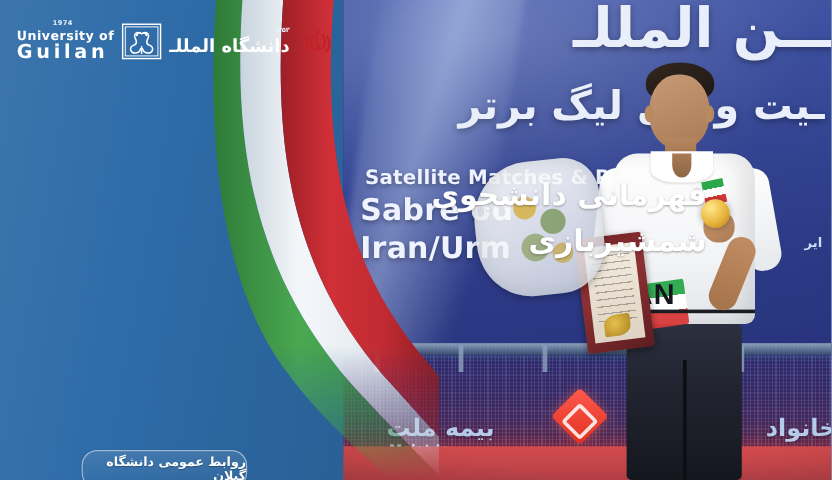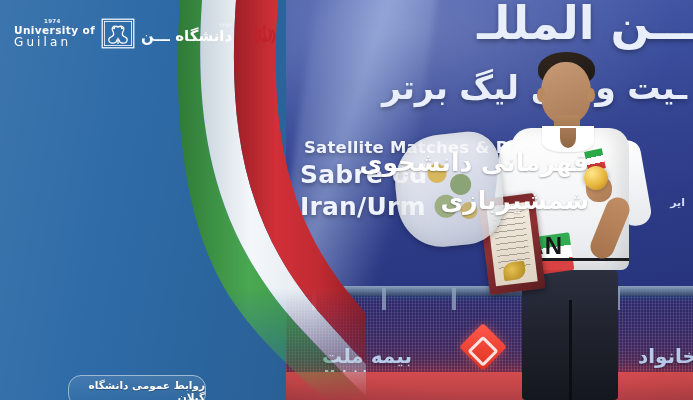--- a/index.html
+++ b/index.html
@@ -34,21 +34,21 @@
   }
   .logo-en{
     color:#ffffff;line-height:1.02;text-align:left;
     font-family:"DejaVu Sans","Liberation Sans",sans-serif;
   }
   .logo-year{
     font-size:5.5px;font-weight:700;letter-spacing:.3px;
     margin-left:30px;margin-bottom:1px;color:#eaf2fa;
   }
   .logo-l1{font-size:10.5px;font-weight:600;letter-spacing:.4px;}
-  .logo-l2{font-size:12px;font-weight:400;letter-spacing:3.1px;}
+  .logo-l2{font-size:16px;font-weight:700;letter-spacing:3.1px;}
   .logo-mark{
     width:34px;height:31px;flex:0 0 auto;
   }
   .logo-fa{
     color:#ffffff;display:flex;flex-direction:column;align-items:flex-start;
     direction:rtl;line-height:1;
   }
   .logo-year-fa{font-size:5.5px;font-weight:700;color:#eaf2fa;margin-bottom:1px;}
   .logo-fa-name{font-size:15px;font-weight:700;letter-spacing:-.2px;}
 
@@ -435,21 +435,21 @@
           <path d="M17 20 L17 25.4"></path>
           <path d="M13.2 9.4 C14.4 8.2 16 8.2 17 9.2 C18 8.2 19.6 8.2 20.8 9.4"></path>
         </g>
         <circle cx="13" cy="10.2" r="1" fill="#ffffff"></circle>
         <circle cx="21" cy="10.2" r="1" fill="#ffffff"></circle>
       </svg>
     </span>
 
     <div class="logo-fa">
       <div class="logo-year-fa">۱۳۵۲</div>
-      <div class="logo-fa-name">دانشگاه ـــن</div>
+      <div class="logo-fa-name">دانشگاه المللـ</div>
     </div>
   </div>
 
   <div class="headline">
     <span class="ln">قهرمانی دانشجوی</span>
     <span class="ln">شمشیربازی</span>
   </div>
 
   <div class="pill">
     <span>روابط عمومی دانشگاه گیلان</span>

